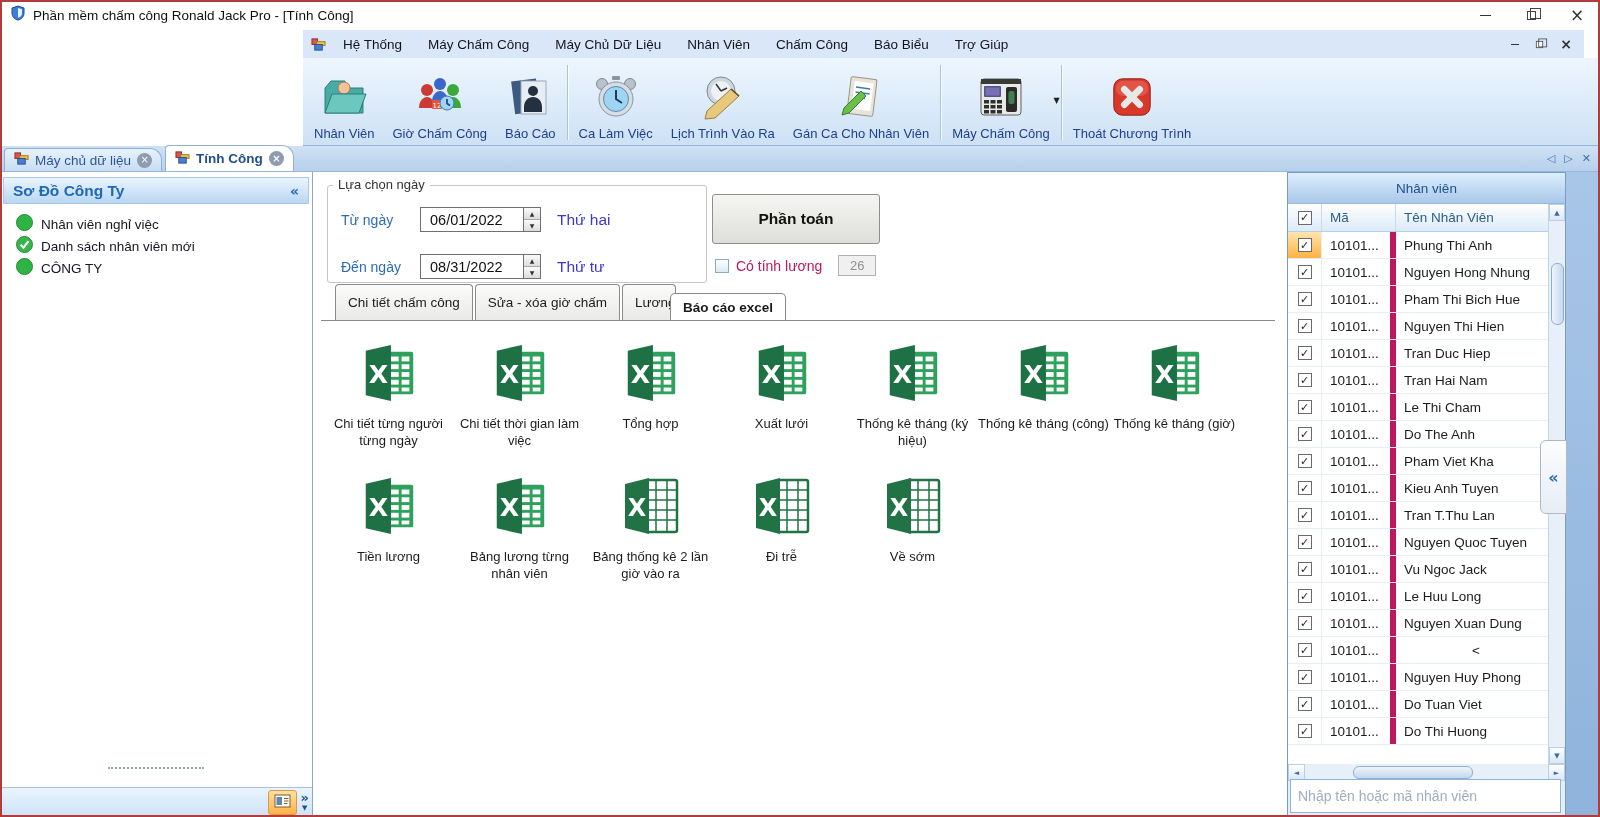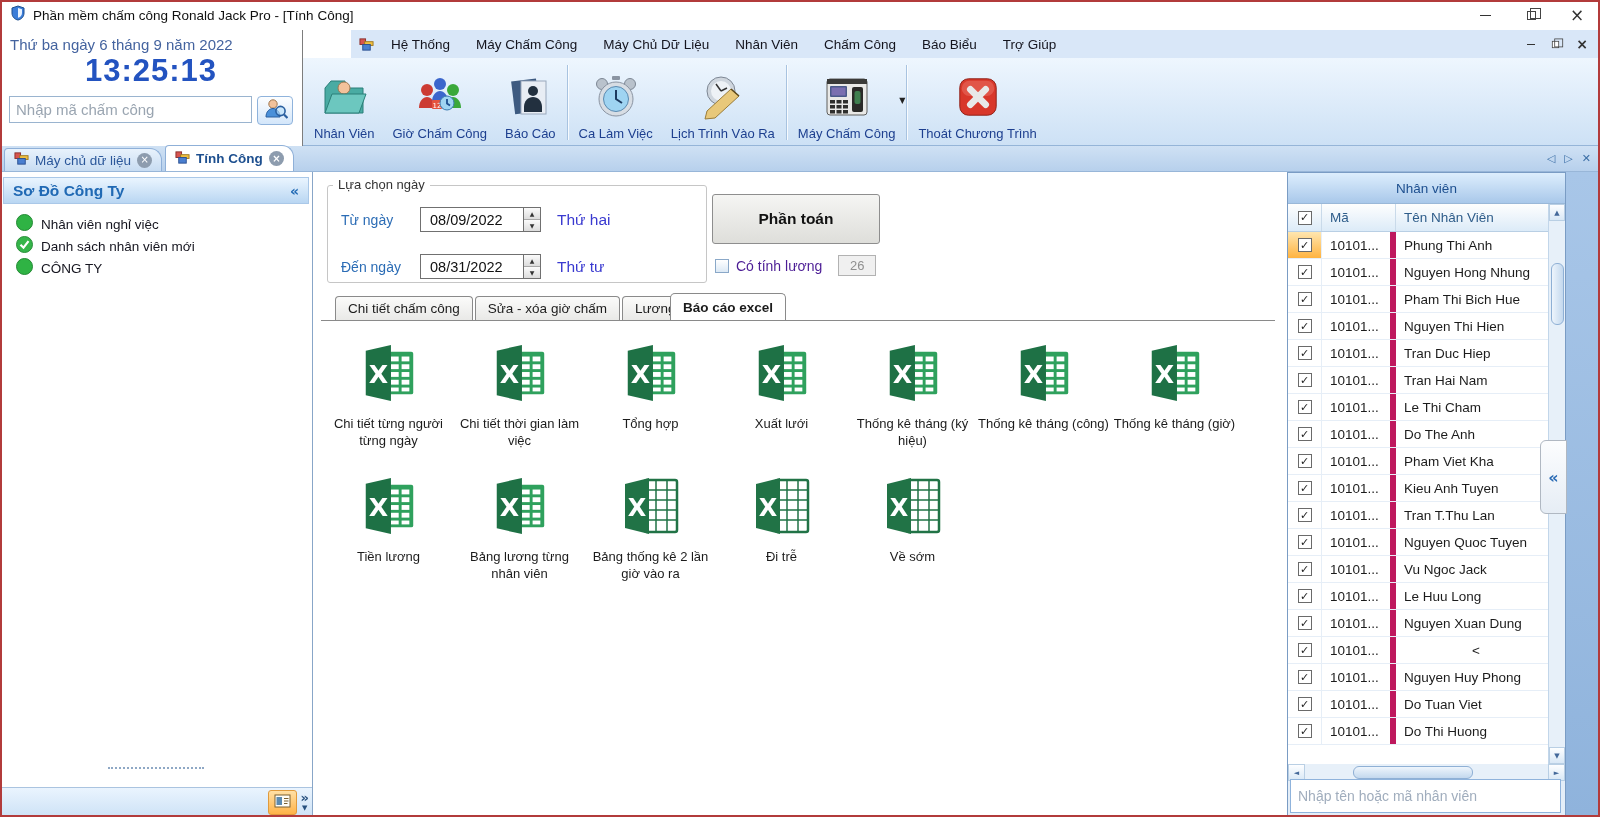--- a/index.html
+++ b/index.html
@@ -21,21 +21,21 @@
   
   .clock-panel { position: absolute; left: 0; top: 30px; width: 303px; height: 116px; background: #fff; border-right: 1px solid #7d7d7d; padding-top: 4px; }
   .clock-date { margin: 2px 10px 0; font-size: 15px; color: #44639f; }
   .clock-time { text-align: center; font-size: 31px; font-weight: bold; color: #2353c0; letter-spacing: 1px; }
   .clock-input-row { display: flex; gap: 5px; margin: 7px 9px 0; }
   .code-input { flex: 1; height: 27px; border: 1px solid #9ab4cf; font-size: 15px; padding: 0 6px; color: #333; font-family: "Liberation Sans", sans-serif; }
   .code-input::placeholder { color: #9aa5b1; }
   .person-search-btn { width: 36px; height: 29px; border: 1px solid #8fb3dc; border-radius: 4px; background: linear-gradient(#fdfeff, #d3e6fa); display: flex; align-items: center; justify-content: center; }
 
   
-  .menubar { position: absolute; left: 303px; top: 30px; right: 0; height: 28px; background: #d9e7f8; display: flex; align-items: center; padding-left: 8px; margin-left: 48px; }
+  .menubar { position: absolute; left: 303px; top: 30px; right: 16px; height: 28px; background: #d9e7f8; display: flex; align-items: center; padding-left: 8px; }
   .menu-icon { display: flex; align-items: center; margin-right: 4px; }
   .menu-items { display: flex; align-items: center; }
   .menu-item { padding: 0 13px; font-size: 13.5px; color: #14141e; }
   .mdi-controls { margin-left: auto; display: flex; gap: 16px; padding-right: 12px; align-items: center; }
   .mdi-btn { color: #222; display: flex; align-items: center; }
   .mdi-btn .min-glyph { width: 8px; }
   .mdi-btn .restore-glyph { transform: scale(.8); }
   .mdi-btn .close-glyph { font-size: 14px; font-weight: bold; }
 
   
@@ -77,24 +77,24 @@
   .date-row.second { margin-top: 22px; }
   .date-label { width: 79px; font-size: 14px; color: #2b6cb5; }
   .date-field { width: 121px; height: 25px; border: 1px solid #707070; display: flex; align-items: center; font-size: 14.5px; padding-left: 9px; color: #111; background: #fff; }
   .spinner { margin-left: auto; width: 17px; height: 23px; border-left: 1px solid #707070; display: flex; flex-direction: column; }
   .spin-btn { flex: 1; display: flex; align-items: center; justify-content: center; font-size: 6px; color: #333; background: linear-gradient(#fbfbfb, #dcdcdc); }
   .spin-btn.up { border-bottom: 1px solid #a8a8a8; }
   .weekday { font-size: 15.5px; color: #3a3ad0; margin-left: 16px; }
   .calc-btn { position: absolute; left: 399px; top: 22px; width: 168px; height: 50px; background: linear-gradient(#f5f5f3, #dededa); border: 1px solid #8e8e8e; border-radius: 3px; font-weight: bold; font-size: 15.5px; color: #111; display: flex; align-items: center; justify-content: center; }
   .salary-row { position: absolute; left: 402px; top: 83px; display: flex; align-items: center; gap: 7px; }
   .cb-empty { width: 14px; height: 14px; border: 1px solid #8aa8c8; background: linear-gradient(#ffffff, #dce9f5); }
-  .salary-label { font-size: 14px; color: #4c1d95; }
+  .salary-label { font-size: 14px; color: #be185d; }
   .salary-value { width: 38px; height: 21px; background: #f0f0f0; border: 1px solid #b2b2b2; color: #8f8f8f; font-size: 13px; display: flex; align-items: center; justify-content: center; margin-left: 9px; }
   .report-tabs { position: absolute; left: 8px; top: 121px; height: 27px; display: flex; align-items: flex-end; padding-left: 14px; }
-  .rtab { height: 24px; padding: 0 12px; background: linear-gradient(#fbfbfa, #e9e9e7); border: 1px solid #8a8a8a; border-bottom: none; border-radius: 4px 4px 0 0; font-size: 13.5px; color: #1c1c1c; display: flex; align-items: center; margin-right: 2px; white-space: nowrap; }
+  .rtab { height: 36px; padding: 0 12px; background: linear-gradient(#fbfbfa, #e9e9e7); border: 1px solid #8a8a8a; border-bottom: none; border-radius: 4px 4px 0 0; font-size: 13.5px; color: #1c1c1c; display: flex; align-items: center; margin-right: 2px; white-space: nowrap; }
   .rtab.narrow { width: 54px; overflow: hidden; margin-right: 0; }
   .rtab.active { background: #fff; font-weight: bold; height: 27px; z-index: 2; margin-left: -6px; border-radius: 5px 5px 0 0; }
   .report-body { position: absolute; left: 8px; right: 12px; top: 148px; bottom: 8px; background: #fff; border-top: 1px solid #8a8a8a; }
   .xrow { display: flex; padding-left: 2px; }
   .xrow.r1 { margin-top: 20px; }
   .xrow.r2 { margin-top: 24px; }
   .xitem { width: 131px; display: flex; flex-direction: column; align-items: center; }
   .xicon { width: 64px; height: 64px; display: flex; align-items: center; justify-content: center; }
   .xlabel { margin-top: 11px; font-size: 13px; color: #1c1c1c; text-align: center; line-height: 1.3; }
 
@@ -145,35 +145,20 @@
         </span>
       <span class="win-btn">
           <span class="restore-glyph"></span>
         </span>
       <span class="win-btn">
           <span class="close-glyph glyph">×</span>
         </span>
     </div>
   </div>
 
-  <div class="clock-panel">
-    <div class="clock-date">Thứ ba ngày 6 tháng 9 năm 2022</div>
-    <div class="clock-time">13:25:13</div>
-    <div class="clock-input-row">
-      <input class="code-input" placeholder="Nhập mã chấm công" style="">
-      <span class="person-search-btn">
-          <span id="lookup-icon"><svg width="25" height="23" viewBox="0 0 25 23">
-              <circle cx="10" cy="7" r="4.2" fill="#f2c29b" stroke="#a07850"></circle>
-              <path d="M3 20c0-5.5 3.5-8.5 7-8.5s7 3 7 8.5z" fill="#4a90d9" stroke="#2a5f9f"></path>
-              <circle cx="17.5" cy="14" r="4.6" fill="rgba(185,222,250,.65)" stroke="#2a5f9f" stroke-width="1.6"></circle>
-              <path d="M21 17.5L24.5 21" stroke="#2a5f9f" stroke-width="2.2"></path>
-            </svg></span>
-        </span>
-    </div>
-  </div>
 
   <div class="menubar">
     <span class="menu-icon" id="menu-form-icon">
         <svg width="15" height="15" viewBox="0 0 16 16">
           <rect x="1" y="2" width="6" height="6" fill="#d8544f" stroke="#8a2f2c"></rect>
           <rect x="6" y="5" width="9" height="4" fill="#f0c040" stroke="#a07820"></rect>
           <rect x="4" y="8" width="8" height="6" fill="#4a7fd0" stroke="#2a4f90"></rect>
         </svg>
       </span>
     <div class="menu-items">
@@ -256,20 +241,31 @@
         <span class="tool-icon">
           <svg width="48" height="48" viewBox="0 0 48 48">
             <circle cx="22" cy="18" r="14" fill="#cfd6de" stroke="#7d8794"></circle>
             <circle cx="22" cy="18" r="10" fill="#eef2f6"></circle>
             <path d="M22 18l-5-7M22 18l6-3" stroke="#333" stroke-width="1.5"></path>
             <path d="M8 38l24-22 8 7-24 22-10 1z" fill="#e8c87a" stroke="#9a7d3a"></path>
             <path d="M32 16l8 7" stroke="#5c4a1e" stroke-width="1.5"></path>
           </svg>
         </span>
         <span class="tool-label">Lịch Trình Vào Ra</span>
+      </div>
+      <div class="tool-btn">
+        <span class="tool-icon">
+          <svg width="48" height="48" viewBox="0 0 48 48">
+            <rect x="12" y="5" width="26" height="37" rx="2" fill="#e8e3d8" stroke="#9a948a" transform="rotate(7 25 23)"></rect>
+            <rect x="16" y="9" width="19" height="28" fill="#fff" transform="rotate(7 25 23)"></rect>
+            <path d="M19 14l14 2M18.5 19l14 2M18 24l10 1.5" stroke="#3a7ab0" stroke-width="1.5" transform="rotate(0 0 0)"></path>
+            <path d="M7 35L24 18l5 5L12 40l-7 2z" fill="#6abf4b" stroke="#3a7a2a"></path>
+          </svg>
+        </span>
+        <span class="tool-label">Gán Ca Cho Nhân Viên</span>
       </div>
       <div class="tool-sep"></div>
       <div class="tool-btn">
         <span class="tool-icon">
           <svg width="50" height="48" viewBox="0 0 50 48">
             <rect x="5" y="6" width="40" height="36" rx="3" fill="#e9e9e7" stroke="#5f5f5d"></rect>
             <rect x="5" y="6" width="40" height="5" fill="#3a3a38"></rect>
             <rect x="8" y="13" width="17" height="11" rx="1" fill="#4a5a8a"></rect>
             <rect x="9.5" y="14.5" width="14" height="8" fill="#7a6fb0"></rect>
             <g fill="#2f2f2d">
@@ -374,21 +370,21 @@
       </span>
     </div>
   </div>
 
   <div class="center">
     <div class="groupbox">
       <span class="group-label">Lựa chọn ngày</span>
       <div class="date-row first">
         <span class="date-label">Từ ngày</span>
         <span class="date-field">
-          <span>08/09/2022</span>
+          <span>06/01/2022</span>
           <span class="spinner">
             <span class="spin-btn up glyph">▲</span>
             <span class="spin-btn glyph">▼</span>
           </span>
         </span>
         <span class="weekday">Thứ hai</span>
       </div>
       <div class="date-row second">
         <span class="date-label">Đến ngày</span>
         <span class="date-field">

